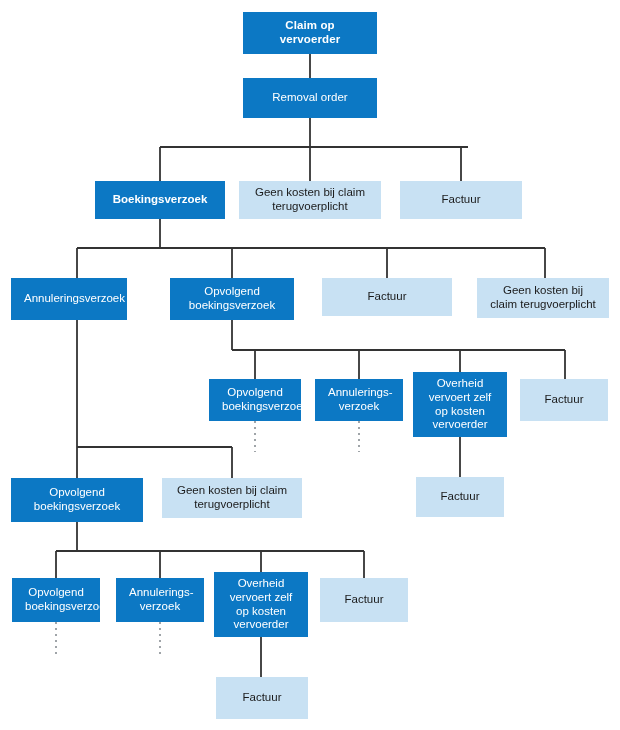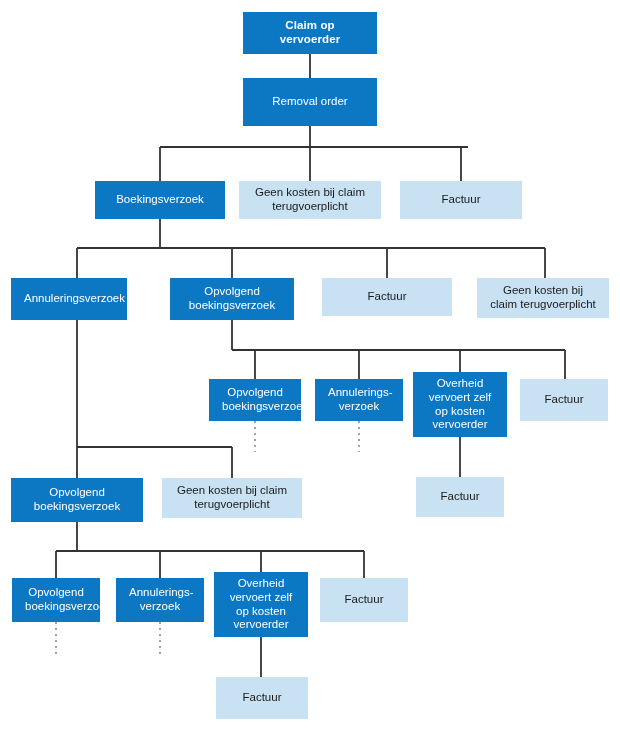--- a/index.html
+++ b/index.html
@@ -92,24 +92,24 @@
       <path d="M261,637 L261,677" stroke="#333333" stroke-width="1.8" fill="none"></path>
       <path d="M255,421 L255,452" stroke="#9fa4a8" stroke-width="2" stroke-dasharray="2 4" fill="none"></path>
       <path d="M359,421 L359,452" stroke="#9fa4a8" stroke-width="2" stroke-dasharray="2 4" fill="none"></path>
       <path d="M56,622 L56,654" stroke="#9fa4a8" stroke-width="2" stroke-dasharray="2 4" fill="none"></path>
       <path d="M160,622 L160,654" stroke="#9fa4a8" stroke-width="2" stroke-dasharray="2 4" fill="none"></path>
     </svg>
   <div id="nodes-layer">
       <div class="node dark title" style="left: 243px; top: 12px; width: 134px; height: 42px;">
         <span>Claim op vervoerder</span>
       </div>
-      <div class="node dark" style="left: 243px; top: 78px; width: 134px; height: 48px;">
+      <div class="node dark" style="left: 243px; top: 78px; width: 134px; height: 40px;">
         <span>Removal order</span>
       </div>
-      <div class="node dark" style="left: 95px; top: 181px; width: 130px; height: 38px;">
+      <div class="node dark" style="left: 95px; top: 181px; width: 130px; height: 38px; font-weight: bold;">
         <span>Boekingsverzoek</span>
       </div>
       <div class="node light" style="left: 239px; top: 181px; width: 142px; height: 38px;">
         <span>Geen kosten bij claim terugvoerplicht</span>
       </div>
       <div class="node light" style="left: 400px; top: 181px; width: 122px; height: 38px;">
         <span>Factuur</span>
       </div>
       <div class="node dark" style="left: 11px; top: 278px; width: 116px; height: 42px;">
         <span>Annuleringsverzoek</span>

